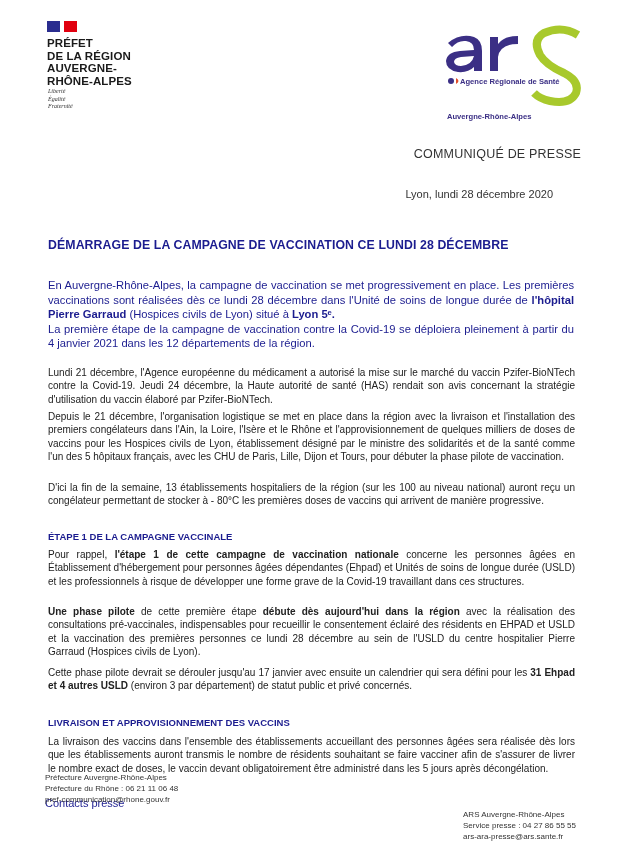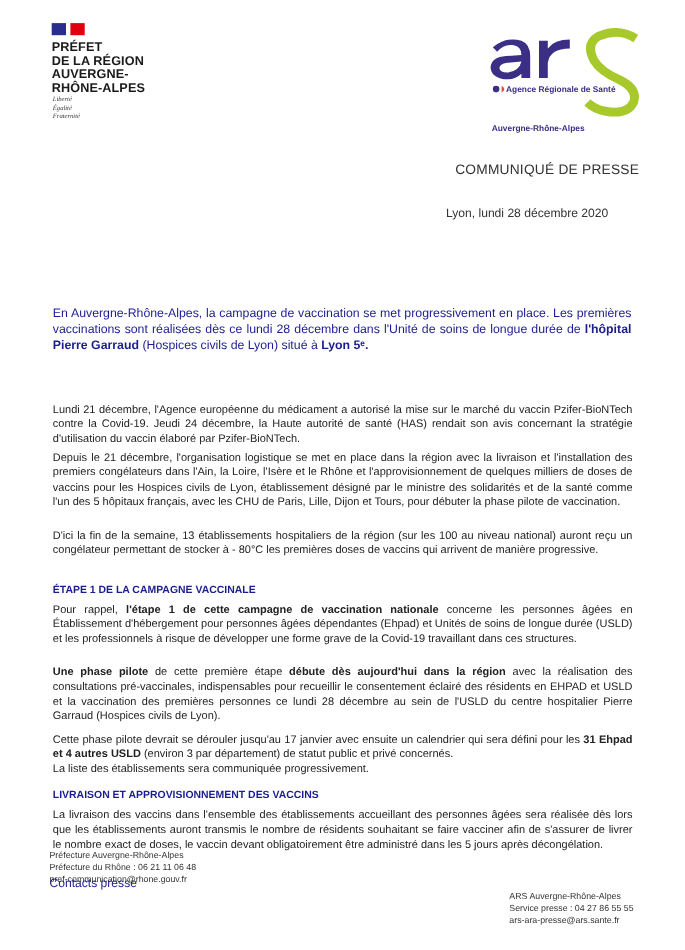--- a/index.html
+++ b/index.html
@@ -54,43 +54,44 @@
 </svg>
 <div class="ars-sub">
   <div style="padding-left:13px;font-weight:bold;">Agence Régionale de Santé</div>
   <div class="r2" style="font-weight:bold;margin-top:24px;">Auvergne-Rhône-Alpes</div>
 </div>
 
 <div class="comm">COMMUNIQUÉ DE PRESSE</div>
 <div class="date">Lyon, lundi 28 décembre 2020</div>
 
 <div class="title">
+  <div>DÉMARRAGE DE LA CAMPAGNE DE VACCINATION CE LUNDI 28 DÉCEMBRE</div>
 </div>
 
 <div class="lead">
   <span>En Auvergne-Rhône-Alpes, la campagne de vaccination se met progressivement en place. Les premières vaccinations sont réalisées dès ce lundi 28 décembre dans l'Unité de soins de longue durée de </span><b>l'hôpital Pierre Garraud</b><span> (Hospices civils de Lyon) situé à </span><b>Lyon 5ᵉ.</b>
+  <div>La première étape de la campagne de vaccination contre la Covid-19 se déploiera pleinement à partir du 4 janvier 2021 dans les 12 départements de la région.</div>
 </div>
 
 <div class="p" style="top:366px;">Lundi 21 décembre, l'Agence européenne du médicament a autorisé la mise sur le marché du vaccin Pzifer-BioNTech contre la Covid-19. Jeudi 24 décembre, la Haute autorité de santé (HAS) rendait son avis concernant la stratégie d'utilisation du vaccin élaboré par Pzifer-BioNTech.</div>
 <div class="p" style="top:410px;">Depuis le 21 décembre, l'organisation logistique se met en place dans la région avec la livraison et l'installation des premiers congélateurs dans l'Ain, la Loire, l'Isère et le Rhône et l'approvisionnement de quelques milliers de doses de vaccins pour les Hospices civils de Lyon, établissement désigné par le ministre des solidarités et de la santé comme l'un des 5 hôpitaux français, avec les CHU de Paris, Lille, Dijon et Tours, pour débuter la phase pilote de vaccination.</div>
 <div class="p" style="top:481px;">D'ici la fin de la semaine, 13 établissements hospitaliers de la région (sur les 100 au niveau national) auront reçu un congélateur permettant de stocker à - 80°C les premières doses de vaccins qui arrivent de manière progressive.</div>
 
 <div class="h" style="top:531px;">ÉTAPE 1 DE LA CAMPAGNE VACCINALE</div>
 
 <div class="p" style="top:548px;">
   <span>Pour rappel, </span><b>l'étape 1 de cette campagne de vaccination nationale</b><span> concerne les personnes âgées en Établissement d'hébergement pour personnes âgées dépendantes (Ehpad) et Unités de soins de longue durée (USLD) et les professionnels à risque de développer une forme grave de la Covid-19 travaillant dans ces structures.</span>
 </div>
 
 <div class="p" style="top:605px;">
   <b>Une phase pilote</b><span> de cette première étape </span><b>débute dès aujourd'hui dans la région</b><span> avec la réalisation des consultations pré-vaccinales, indispensables pour recueillir le consentement éclairé des résidents en EHPAD et USLD et la vaccination des premières personnes ce lundi 28 décembre au sein de l'USLD du centre hospitalier Pierre Garraud (Hospices civils de Lyon).</span>
 </div>
 
 <div class="p" style="top:666px;">
   <span>Cette phase pilote devrait se dérouler jusqu'au 17 janvier avec ensuite un calendrier qui sera défini pour les </span><b>31 Ehpad et 4 autres USLD</b><span> (environ 3 par département) de statut public et privé concernés.</span>
-  <div>La liste des établissements sera communiquée progressivement.</div>
 </div>
 
 <div class="h" style="top:717px;">LIVRAISON ET APPROVISIONNEMENT DES VACCINS</div>
 
 <div class="p" style="top:735px;">La livraison des vaccins dans l'ensemble des établissements accueillant des personnes âgées sera réalisée dès lors que les établissements auront transmis le nombre de résidents souhaitant se faire vacciner afin de s'assurer de livrer le nombre exact de doses, le vaccin devant obligatoirement être administré dans les 5 jours après décongélation.</div>
 
 <div class="contacts-h">Contacts presse</div>
 <div class="contacts-l">
   <div>Préfecture Auvergne-Rhône-Alpes</div>
   <div>Préfecture du Rhône : 06 21 11 06 48</div>

